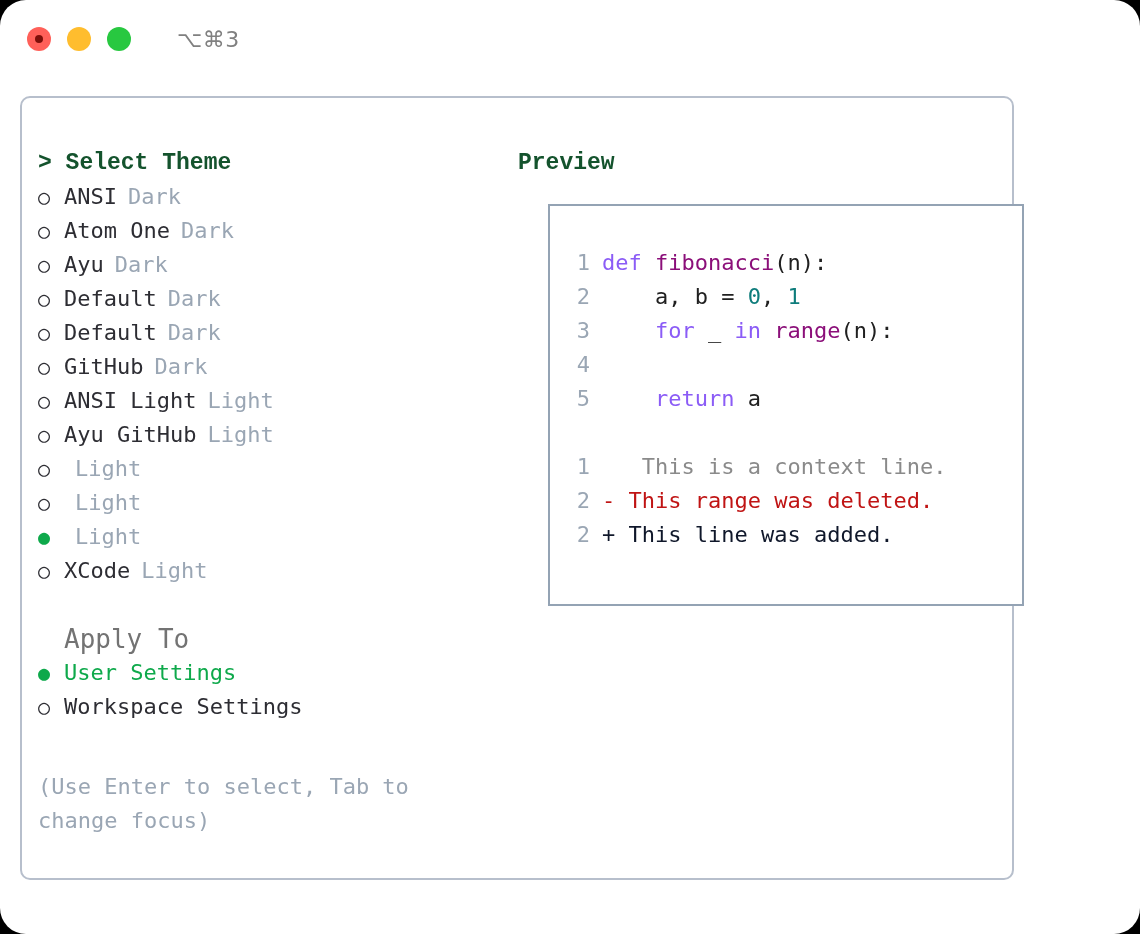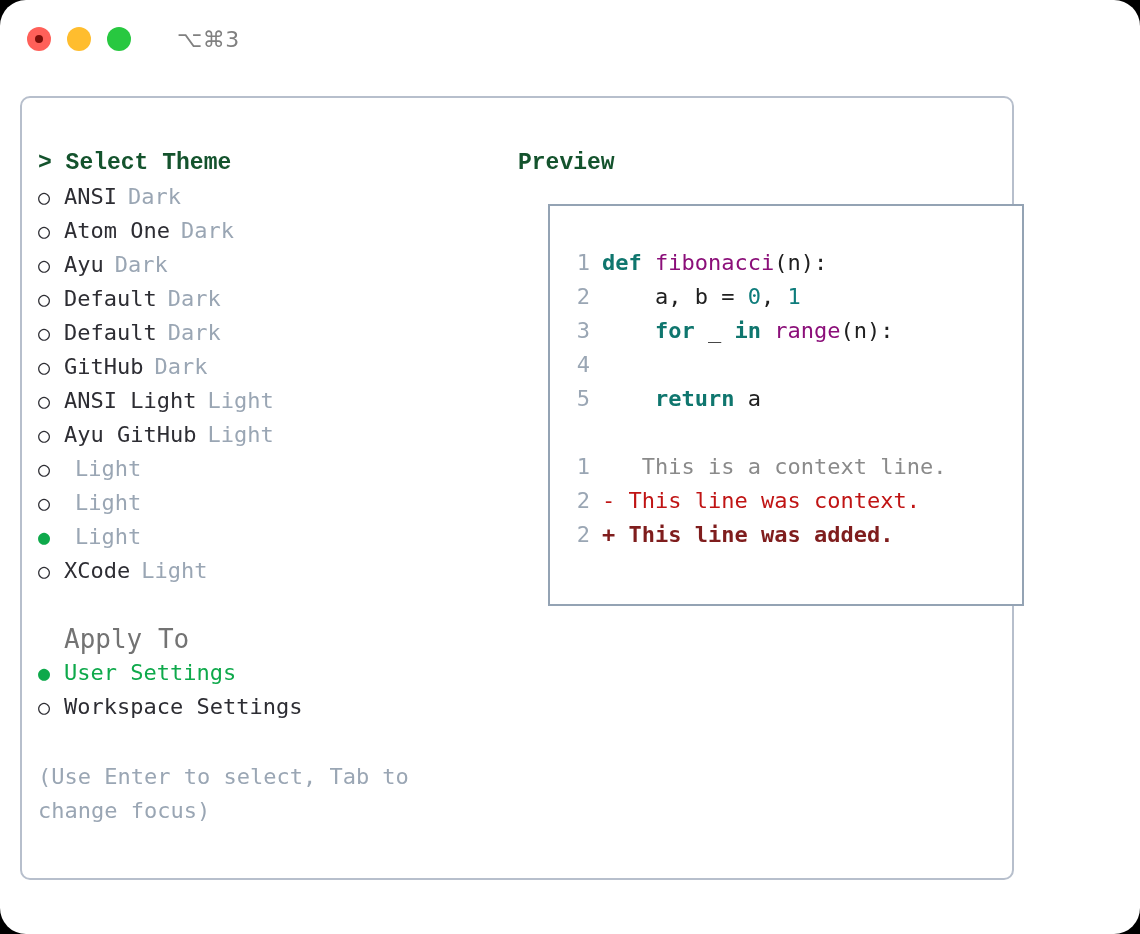--- a/index.html
+++ b/index.html
@@ -126,21 +126,21 @@
   .spacer-row { height: 34px; }
   .subheading {
     line-height: 34px;
     height: 34px;
     font-size: 26px;
     color: #737373;
     padding-left: 26px;
     white-space: pre;
   }
   .hint {
-    margin-top: 36px;
+    margin-top: 46px;
     font-size: 22px;
     line-height: 34px;
     color: #9aa6b4;
     width: 400px;
     white-space: pre-wrap;
   }
 
   
   .preview-box {
     position: absolute;
@@ -168,30 +168,30 @@
   .lno {
     display: inline-block;
     width: 24px;
     text-align: right;
     color: #9aa6b4;
     flex: none;
     margin-right: 12px;
   }
   .code-text { white-space: pre; }
 
-  .tok-kw  { color: #0f766e; font-weight: bold; }
+  .tok-kw  { color: #8b5cf6; }
   .tok-fn  { color: #8b0f79; }
   .tok-num { color: #0e7c7b; }
   .tok-pl  { color: #202020; }
 
   .blank-line { height: 34px; }
 
   .d-ctx { color: #8a8a8a; }
   .d-del { color: #c01414; }
-  .d-add { color: #7f1d1d; font-weight: bold; }
+  .d-add { color: #0f172a; }
 </style>
 </head>
 <body>
 
 <div id="app">
 
   <div class="titlebar">
     <div class="dot red"></div>
     <div class="dot yellow"></div>
     <div class="dot green"></div>
@@ -236,21 +236,21 @@
           <div id="code-lines">
               <div class="cline"><span class="lno">1</span><span class="code-text"><span class="tok-kw">def </span><span class="tok-fn">fibonacci</span><span class="tok-pl">(n):</span></span></div>
               <div class="cline"><span class="lno">2</span><span class="code-text"><span class="tok-pl">    a, b = </span><span class="tok-num">0</span><span class="tok-pl">, </span><span class="tok-num">1</span></span></div>
               <div class="cline"><span class="lno">3</span><span class="code-text"><span class="tok-pl">    </span><span class="tok-kw">for</span><span class="tok-pl"> _ </span><span class="tok-kw">in</span><span class="tok-pl"> </span><span class="tok-fn">range</span><span class="tok-pl">(n):</span></span></div>
               <div class="cline"><span class="lno">4</span></div>
               <div class="cline"><span class="lno">5</span><span class="code-text"><span class="tok-pl">    </span><span class="tok-kw">return</span><span class="tok-pl"> a</span></span></div>
             </div>
           <div class="blank-line"></div>
           <div id="diff-lines">
               <div class="cline"><span class="lno">1</span><span class="code-text d-ctx">   This is a context line.</span></div>
-              <div class="cline"><span class="lno">2</span><span class="code-text d-del">- This line was context.</span></div>
+              <div class="cline"><span class="lno">2</span><span class="code-text d-del">- This range was deleted.</span></div>
               <div class="cline"><span class="lno">2</span><span class="code-text d-add">+ This line was added.</span></div>
             </div>
         </div>
       </div>
     </div>
 
   </div>
 </div>
 
 </body></html>

